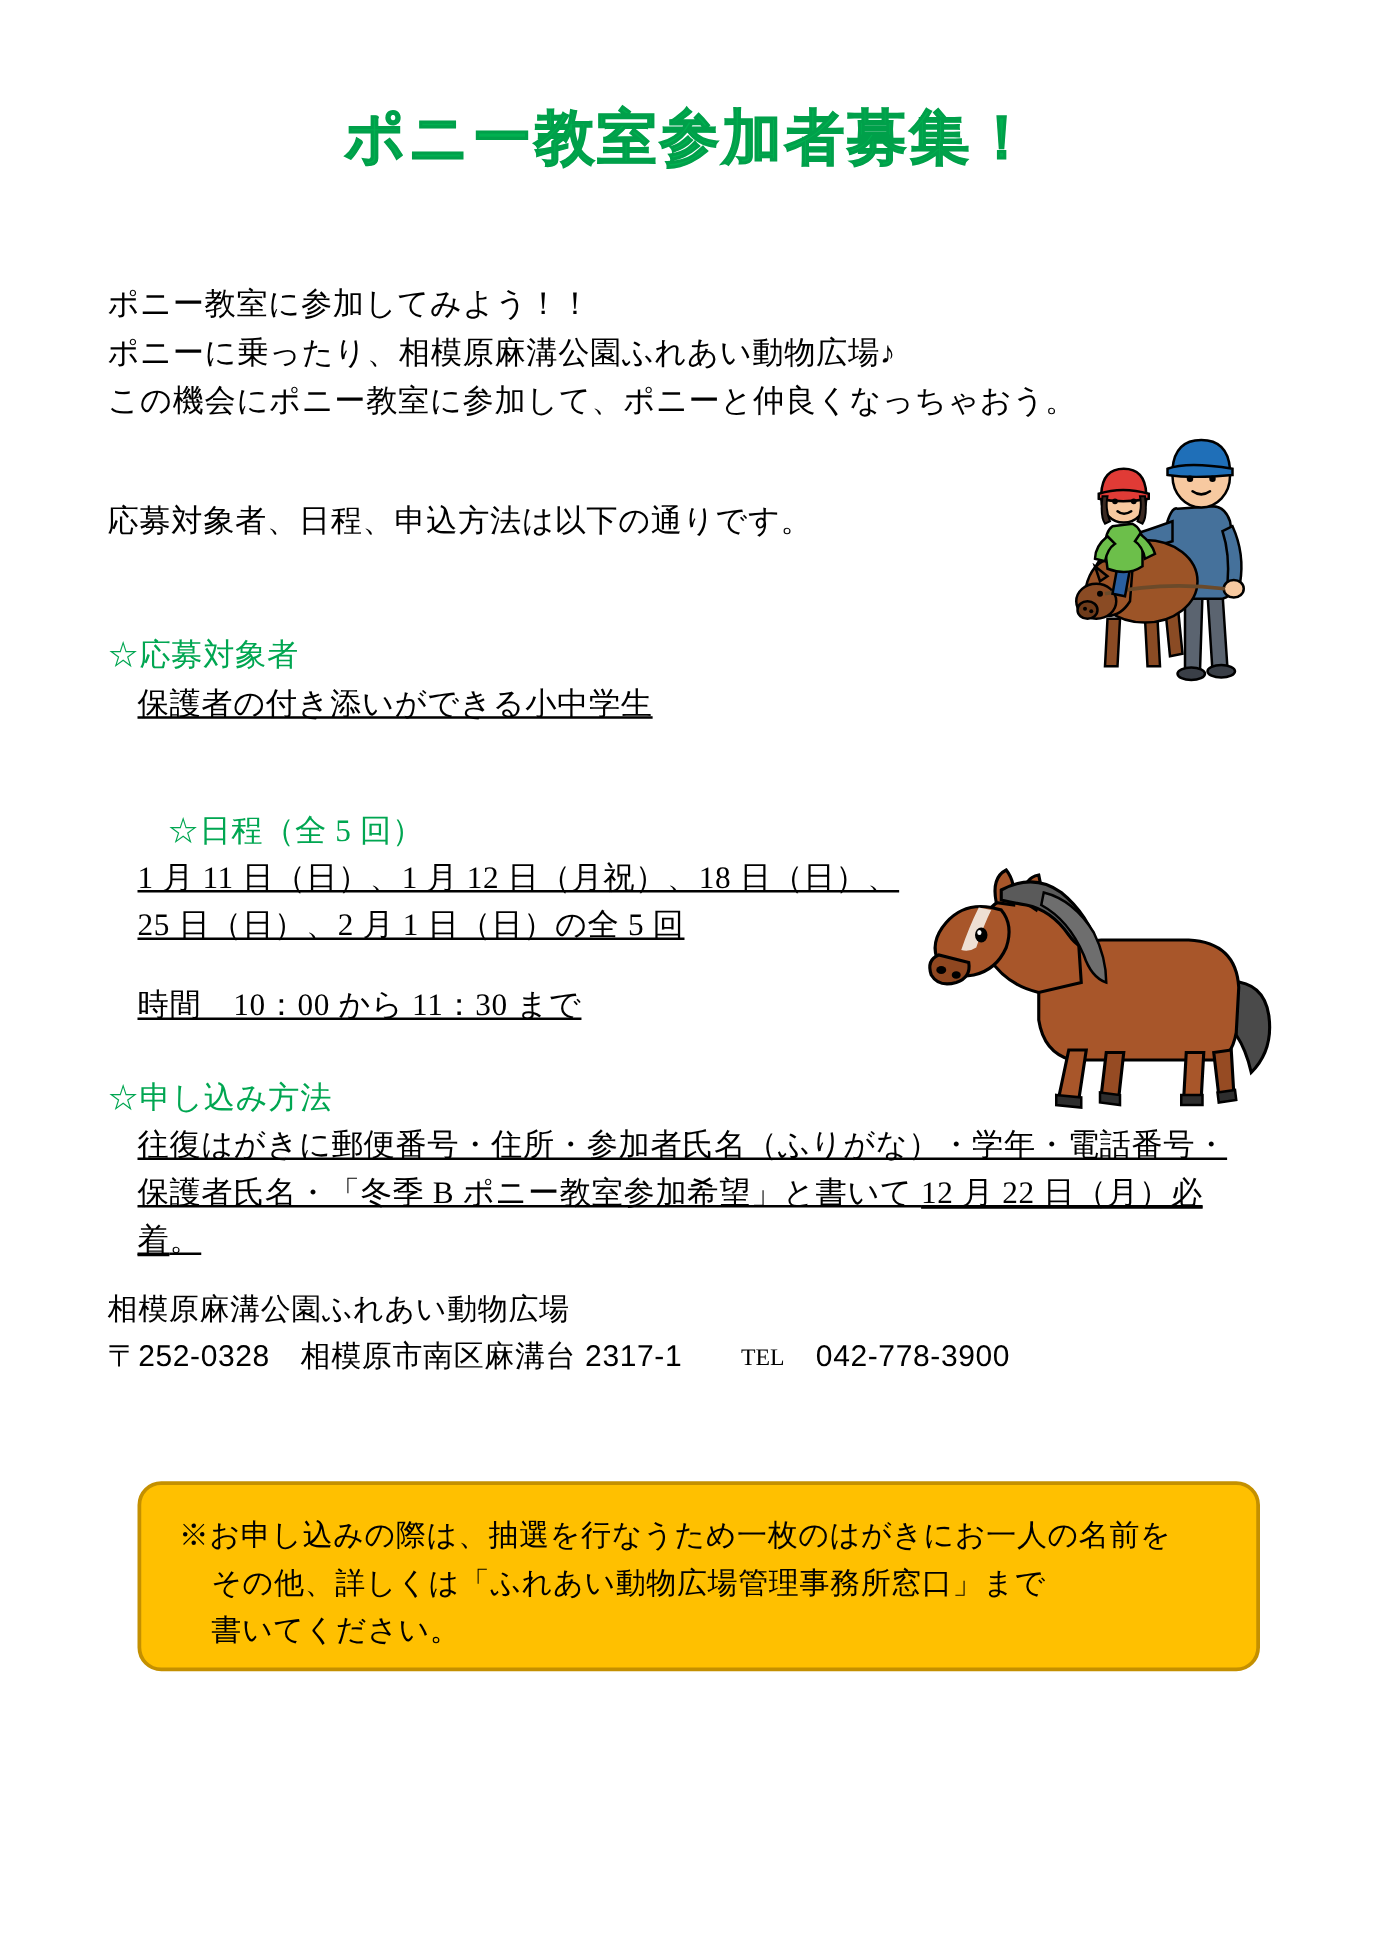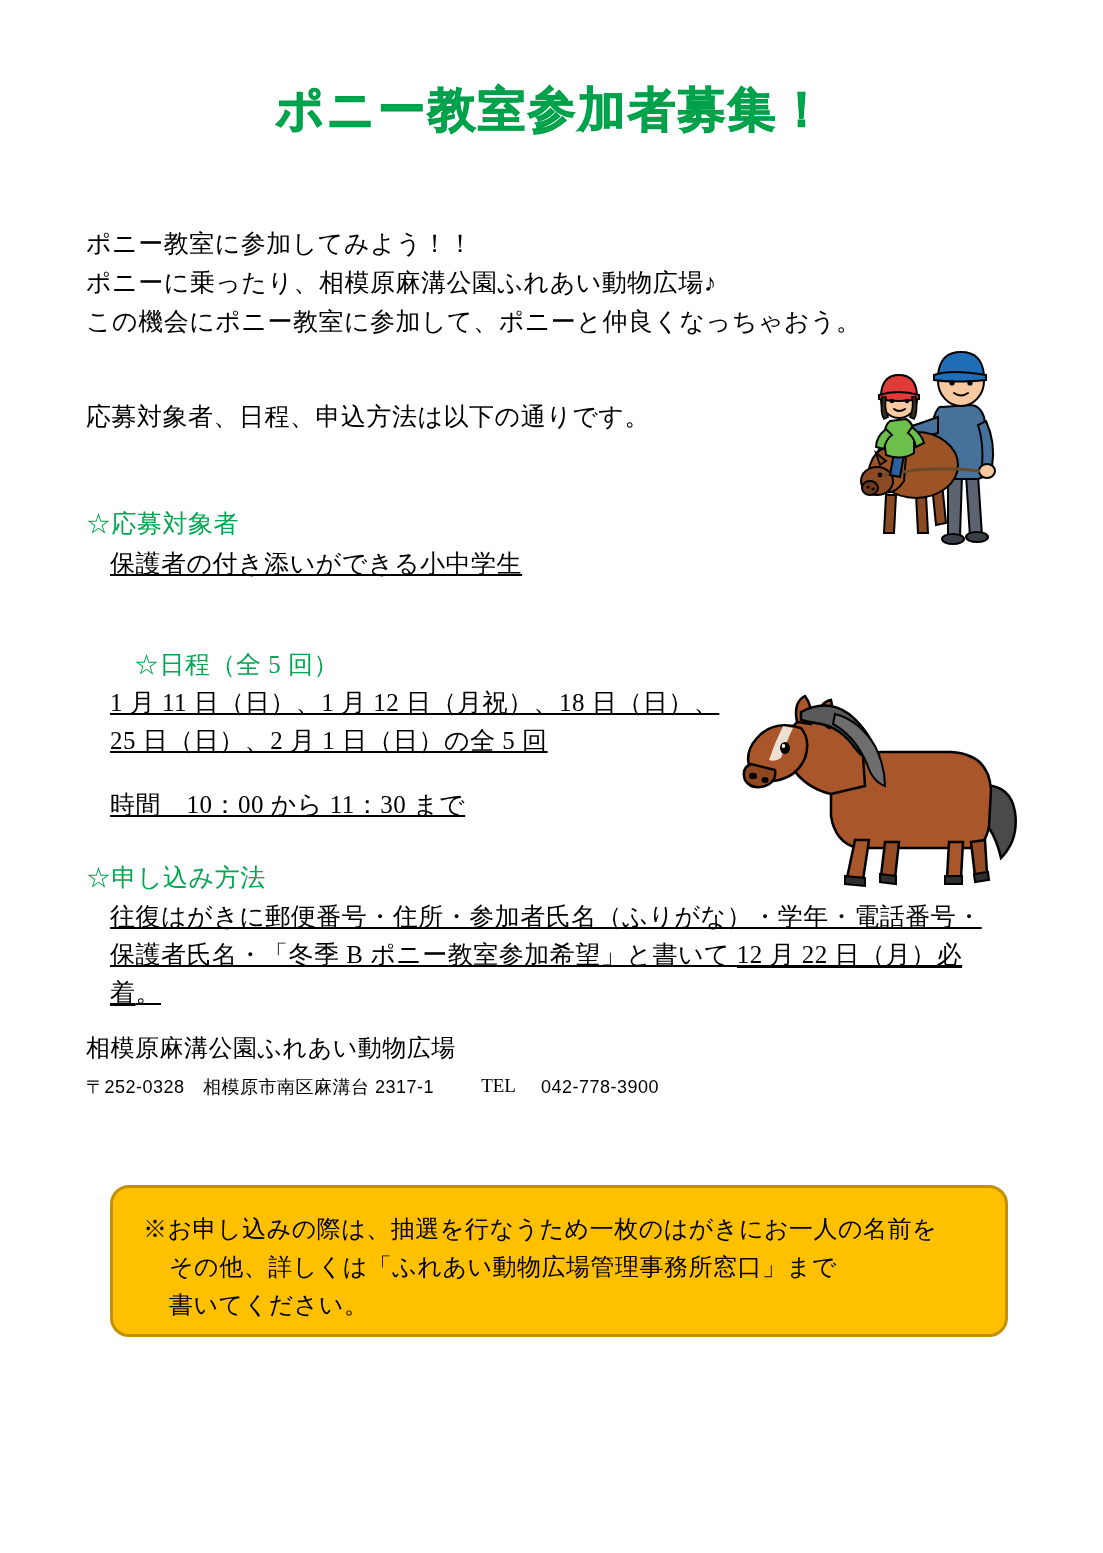--- a/index.html
+++ b/index.html
@@ -100,21 +100,21 @@
     line-height: 37px;
     letter-spacing: 0.5px;
   }
   .contact .tel-label {
     font-size: 19px;
     letter-spacing: 0;
     vertical-align: 1px;
   }
   .contact .mono-ish {
     font-family: "Liberation Sans", "DejaVu Sans", sans-serif;
-    font-size: 18px;
+    font-size: 24px;
     letter-spacing: 0.5px;
   }
 
   
   .notice-box {
     position: absolute;
     top: 1185px;
     left: 110px;
     width: 898px;
     height: 152px;

